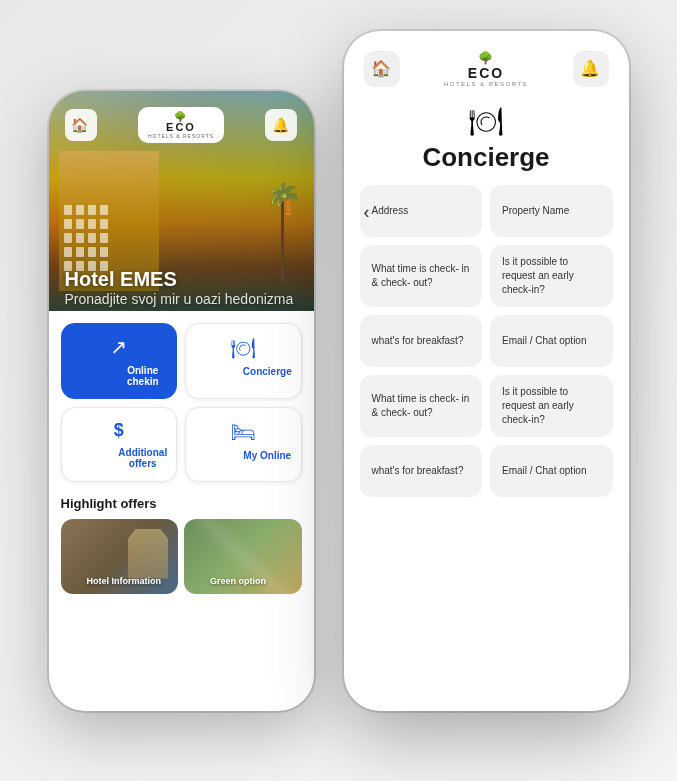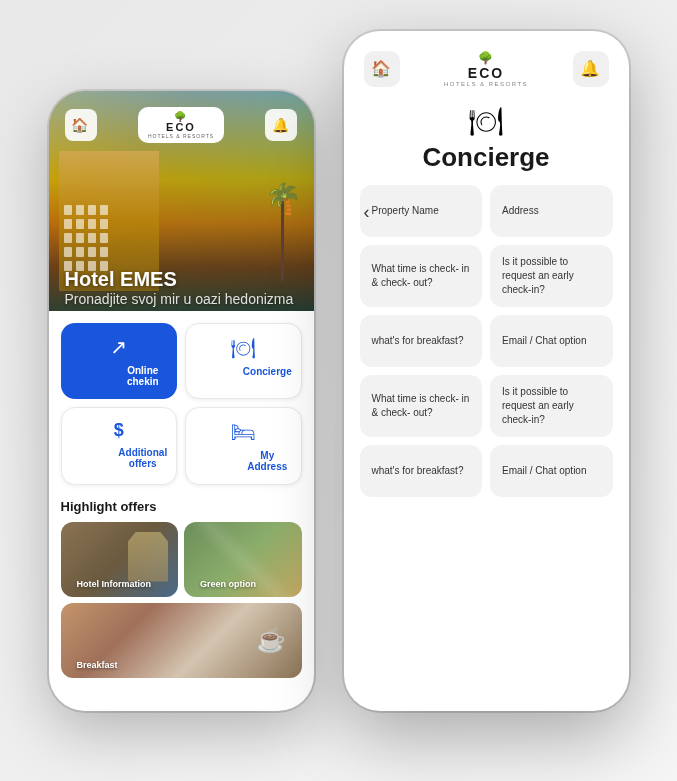--- a/index.html
+++ b/index.html
@@ -222,21 +222,21 @@
       background: linear-gradient(135deg, #6B8E5A 0%, #8BAD6B 50%, #C4A862 100%);
     }
 
     .highlight-bg.breakfast {
       background: linear-gradient(135deg, #C4956A 0%, #A0705A 30%, #D4C4B0 60%, #8B7355 100%);
     }
 
     .highlight-label {
       position: absolute;
       bottom: 8px;
-      left: 16px;
+      left: 26px;
       font-size: 9px;
       font-weight: 600;
       color: white;
       text-shadow: 0 1px 3px rgba(0,0,0,0.5);
     }
 
     
     .highlight-bg.hotel-info::before {
       content: '';
       position: absolute;
@@ -476,39 +476,35 @@
           <div class="menu-label">Concierge</div>
         </div>
 
         <div class="menu-item inactive">
           <div class="menu-icon" style="font-size:18px; font-weight:700; color:#1a56db;">$</div>
           <div class="menu-label">Additional offers</div>
         </div>
 
         <div class="menu-item inactive">
           <div class="menu-icon">🛏</div>
-          <div class="menu-label">My Address</div>
+          <div class="menu-label">My Online</div>
         </div>
 
       </div>
 
       <div class="section-title">Highlight offers</div>
 
       <div class="highlights-grid">
         <div class="highlight-card">
           <div class="highlight-bg hotel-info"></div>
           <div class="highlight-label">Hotel Information</div>
         </div>
         <div class="highlight-card">
           <div class="highlight-bg green-option"></div>
           <div class="highlight-label">Green option</div>
-        </div>
-        <div class="highlight-card full-width">
-          <div class="highlight-bg breakfast"></div>
-          <div class="highlight-label">Breakfast</div>
         </div>
       </div>
     </div>
   </div>
 
   <div class="phone2">
 
     <div class="phone2-topbar">
       <div class="home-icon-btn2">
         <span>🏠</span>
@@ -526,24 +522,24 @@
     <div class="phone2-header" style="position:relative;">
       <span class="back-btn">‹</span>
       <div class="concierge-icon">🍽</div>
       <div class="concierge-title">Concierge</div>
     </div>
 
     <div class="phone2-content">
       <div class="faq-grid">
 
         <div class="faq-item">
+          <span>Address</span>
+        </div>
+        <div class="faq-item">
           <span>Property Name</span>
-        </div>
-        <div class="faq-item">
-          <span>Address</span>
         </div>
         <div class="faq-item">
           <span>What time is check- in &amp; check- out?</span>
         </div>
         <div class="faq-item">
           <span>Is it possible to request an early check-in?</span>
         </div>
         <div class="faq-item">
           <span>what's for breakfast?</span>
         </div>

